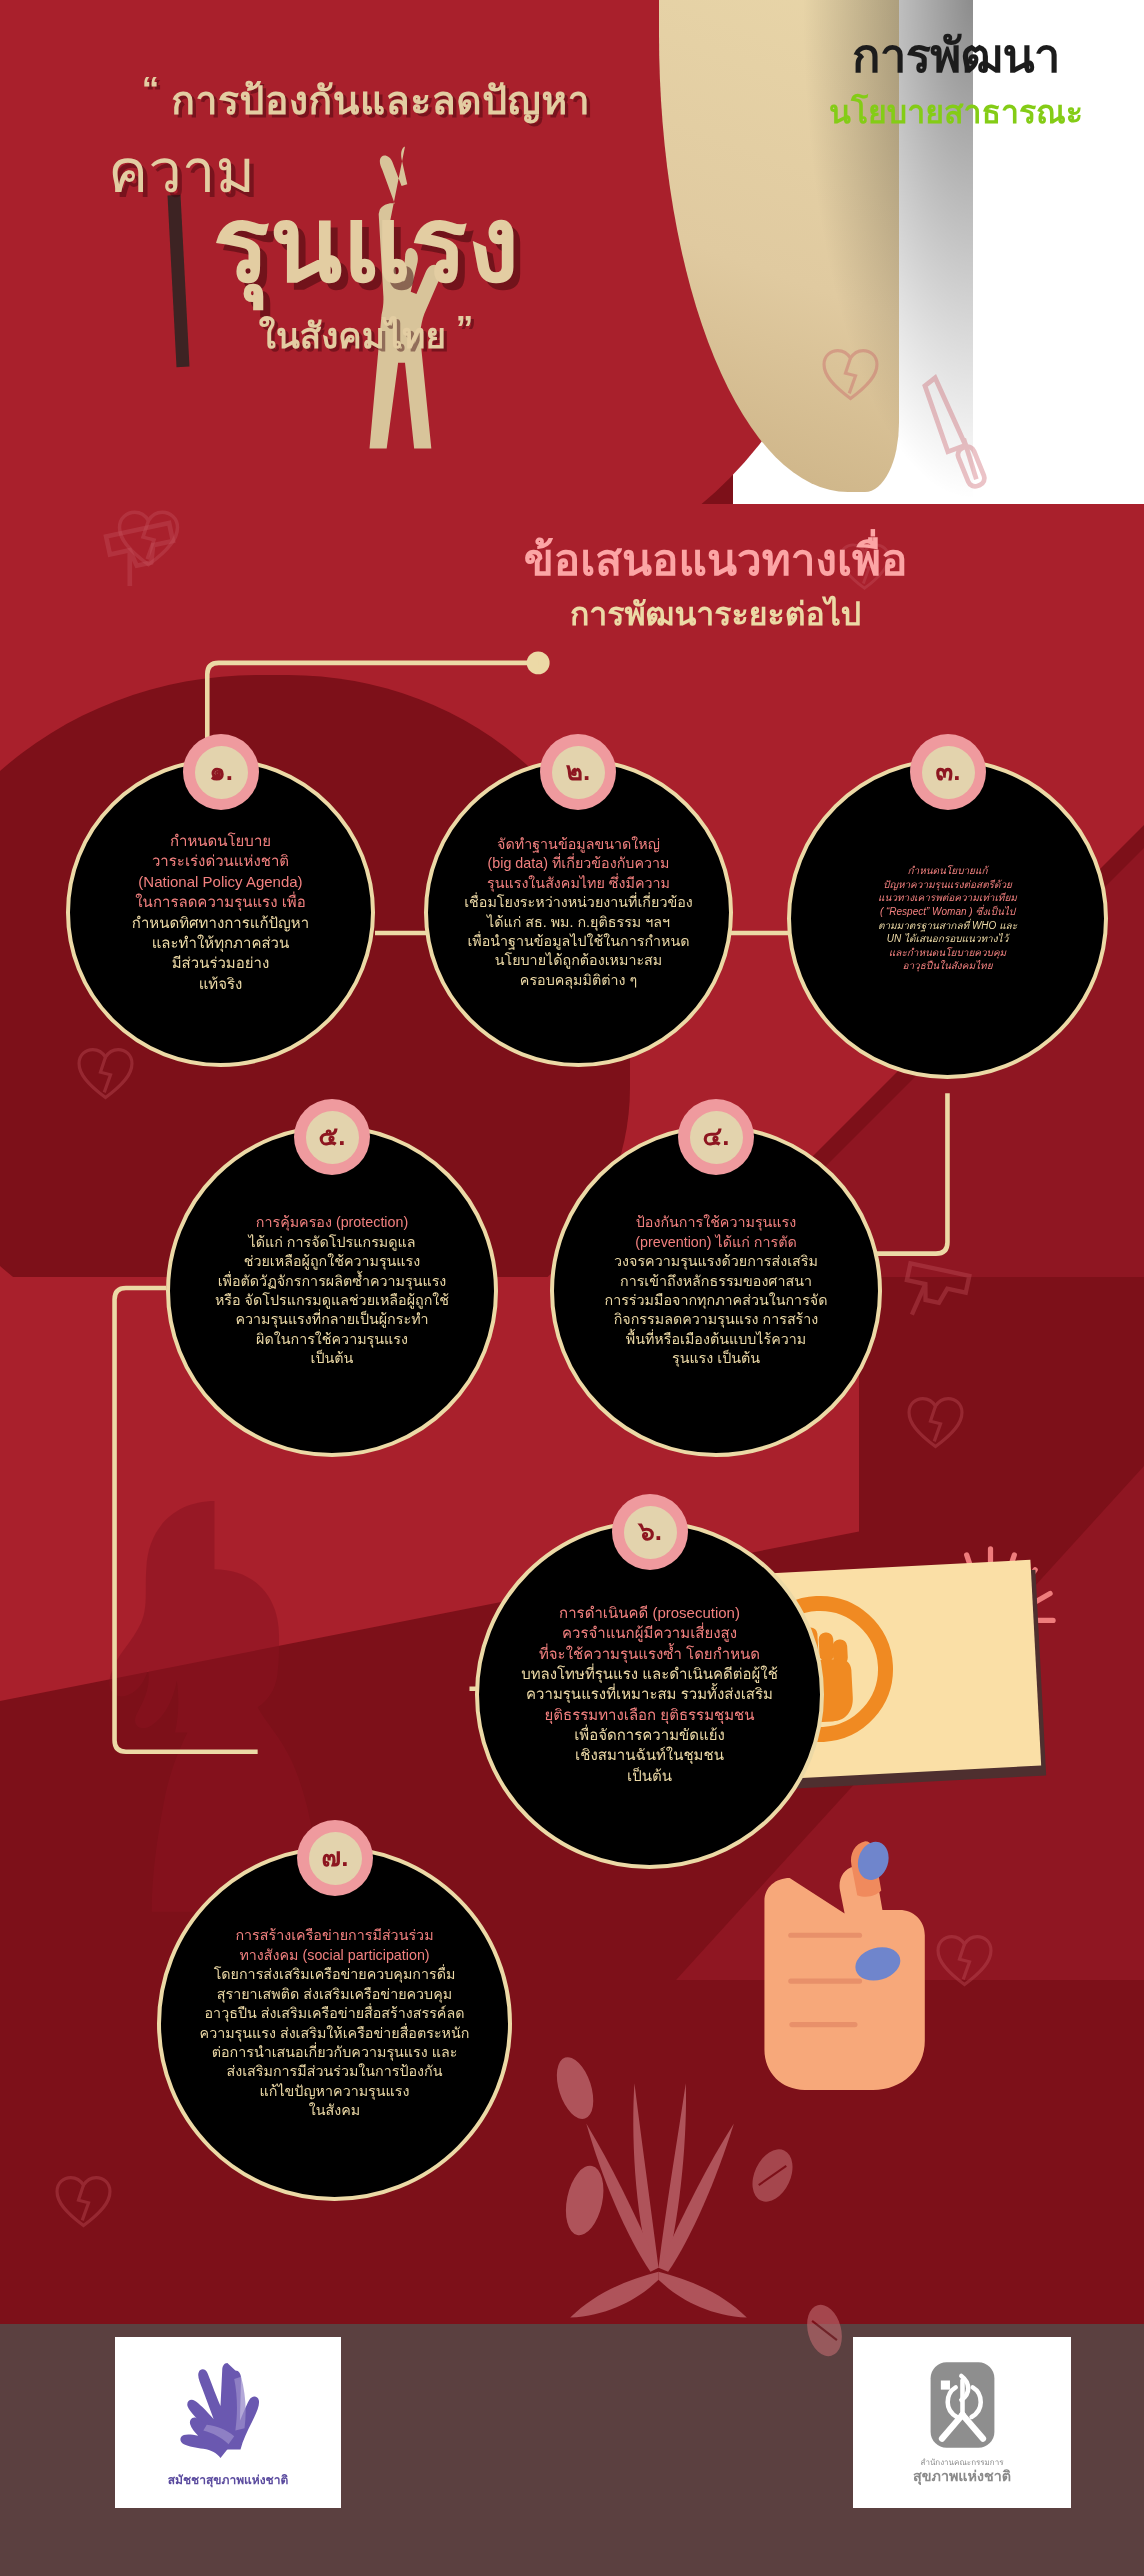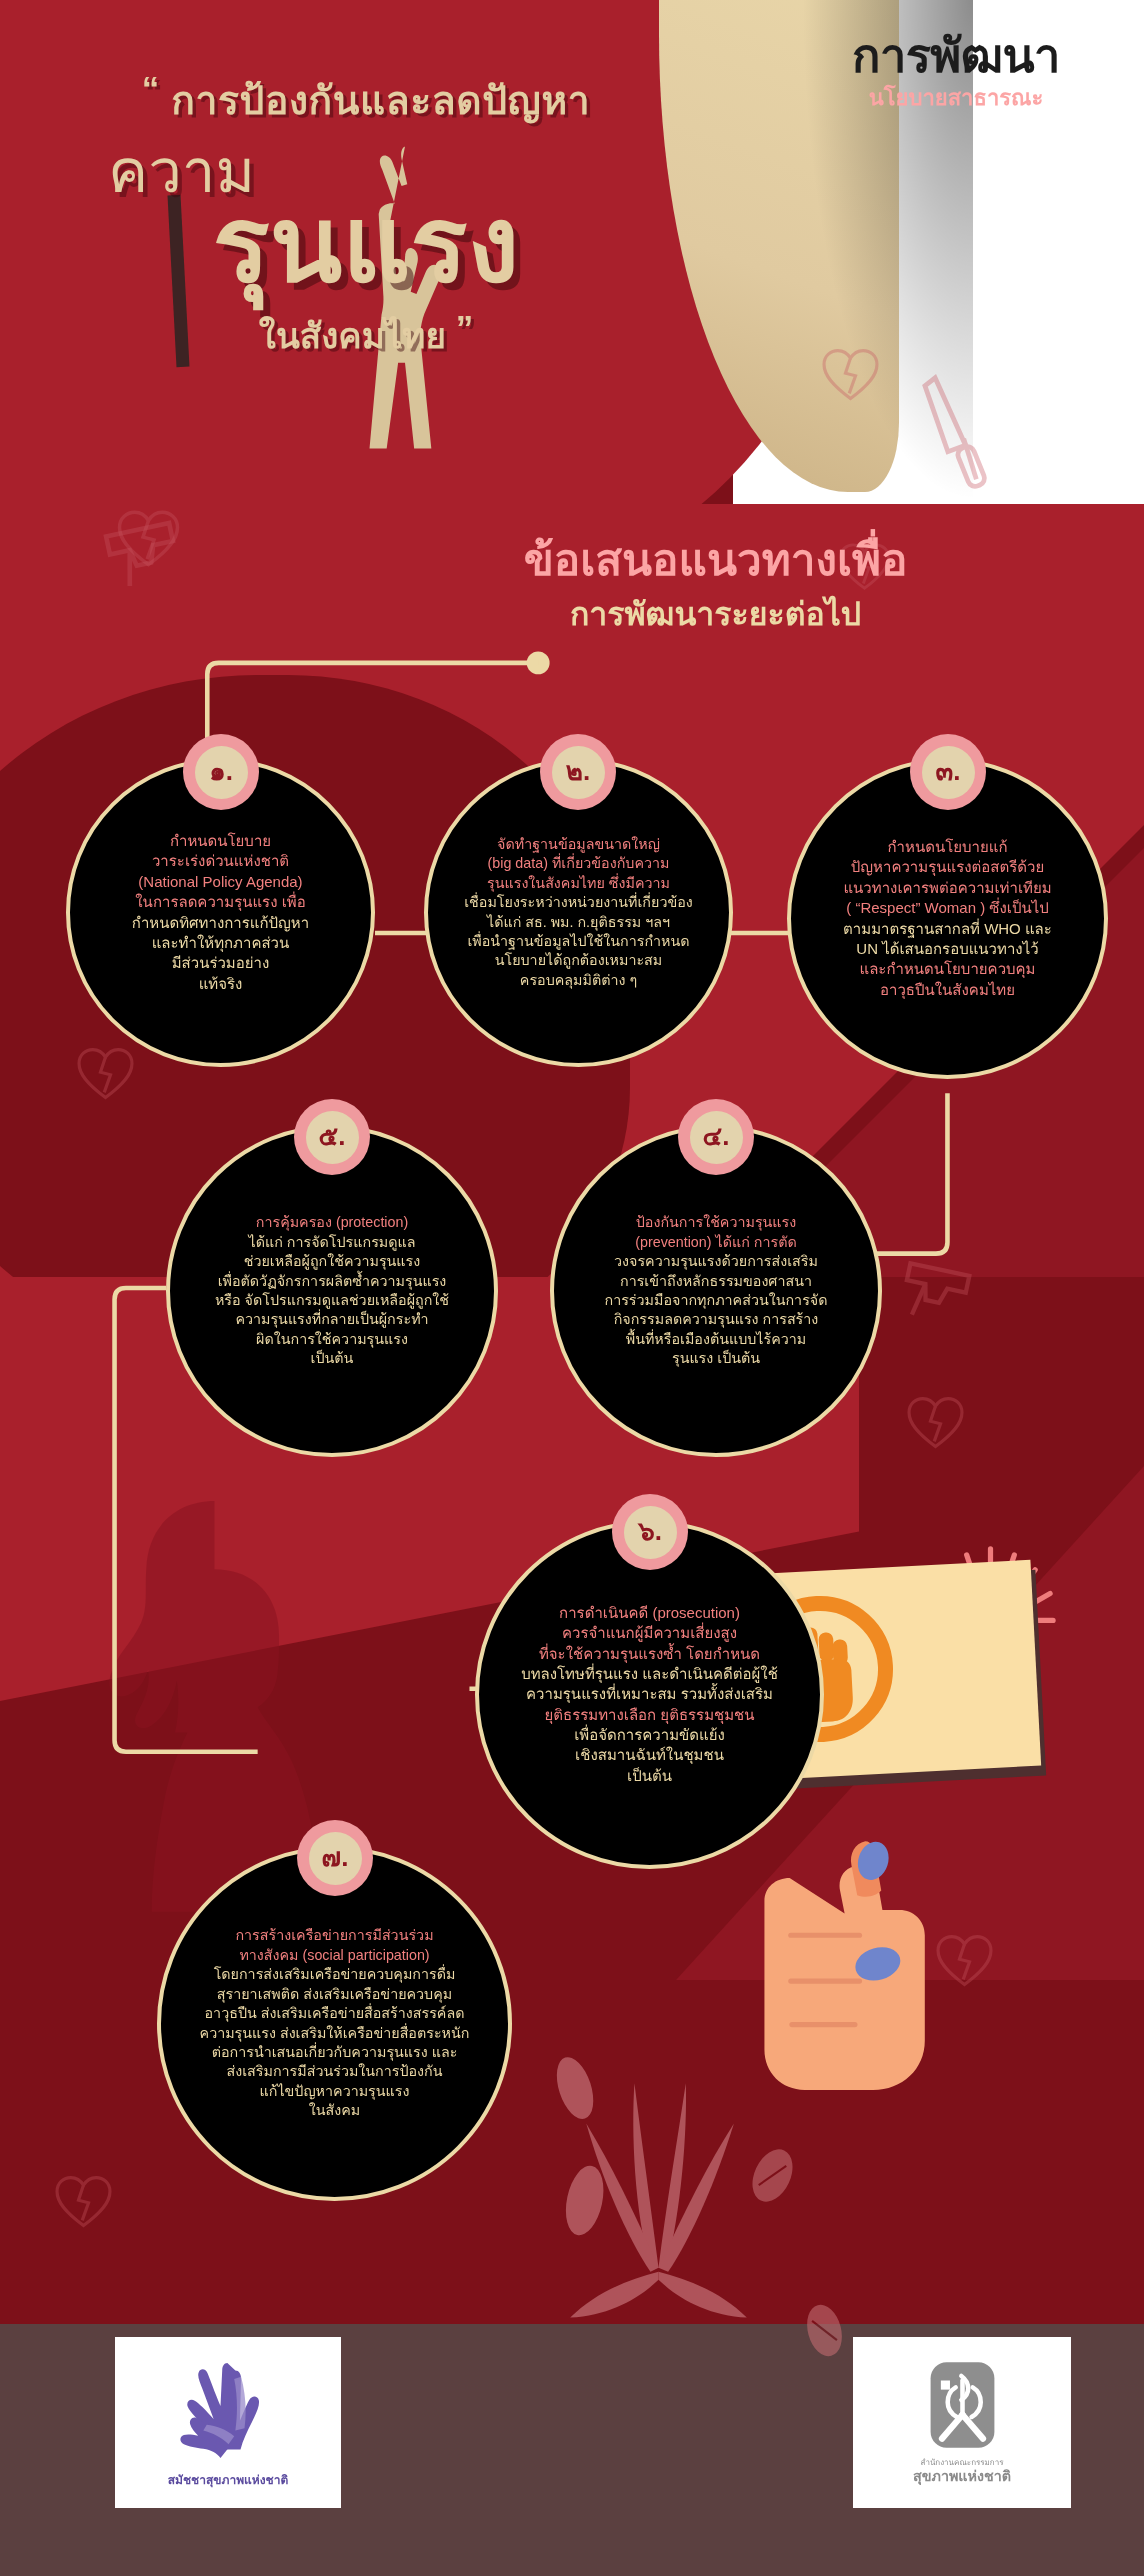--- a/index.html
+++ b/index.html
@@ -94,21 +94,21 @@
   
   .header-right{
     position:absolute;top:31.5px;right:23px;width:332px;
     text-align:center;z-index:30;
   }
   .header-right .h1{
     font-size:47px;font-weight:bold;color:#1c1c1c;line-height:1.0;
     letter-spacing:-0.6px;
   }
   .header-right .h2{
-    font-size:22px;font-weight:bold;color:#fca5a5;line-height:1.25;margin-top:5px;
+    font-size:32px;font-weight:bold;color:#84cc16;line-height:1.25;margin-top:13px;
   }
 
   .title-block{position:absolute;top:69px;left:34px;width:664px;z-index:25;text-align:center;}
   .t-line1{
     font-size:39px;font-weight:bold;color:#e3cda2;
     text-shadow:3.4px 3.4px 0 rgba(60,5,10,.45);
     letter-spacing:0.6px;
   }
   .t-quote{color:#e3cda2;font-size:35px;vertical-align:top;}
   .t-kwam{
@@ -361,21 +361,21 @@
       <div>เพื่อนำฐานข้อมูลไปใช้ในการกำหนด</div>
       <div>นโยบายได้ถูกต้องเหมาะสม</div>
       <div>ครอบคลุมมิติต่าง ๆ</div>
     </div>
   </div>
   <div class="badge" style="left:540px;top:734px;">
     <div class="inner">๒.</div>
   </div>
 
   <div class="bubble" style="left:787px;top:758px;width:321px;height:321px;">
-    <div class="body" style="font-size:15px;">
+    <div class="body" style="font-size:10px;font-style:italic;">
       <div class="hl">กำหนดนโยบายแก้</div>
       <div class="hl">ปัญหาความรุนแรงต่อสตรีด้วย</div>
       <div class="hl">แนวทางเคารพต่อความเท่าเทียม</div>
       <div class="hl">( “Respect” Woman ) ซึ่งเป็นไป</div>
       <div>ตามมาตรฐานสากลที่ WHO และ</div>
       <div>UN ได้เสนอกรอบแนวทางไว้</div>
       <div class="hl">และกำหนดนโยบายควบคุม</div>
       <div class="hl">อาวุธปืนในสังคมไทย</div>
     </div>
   </div>

